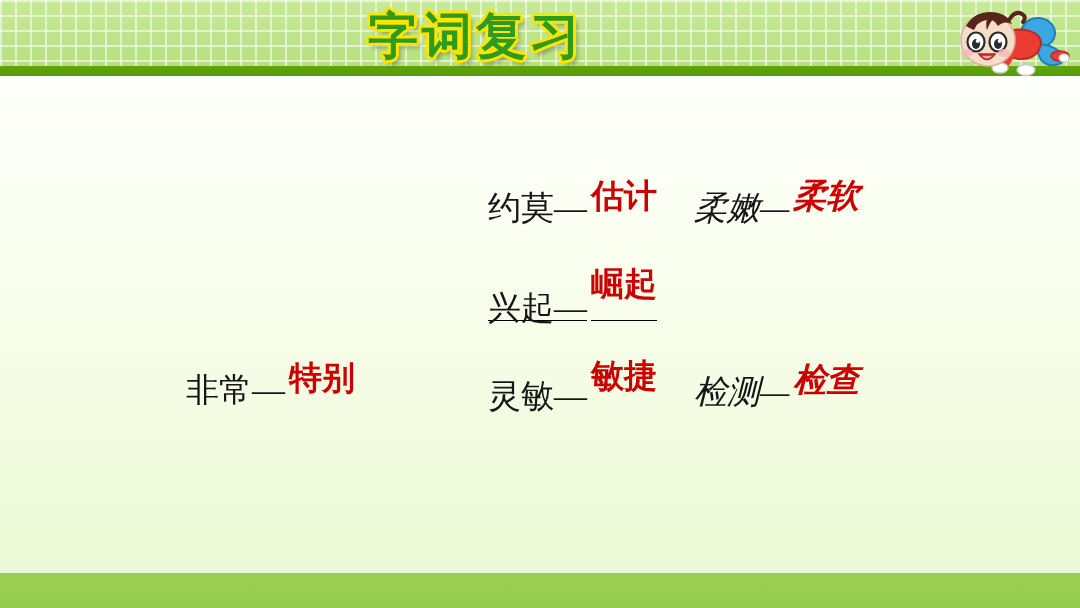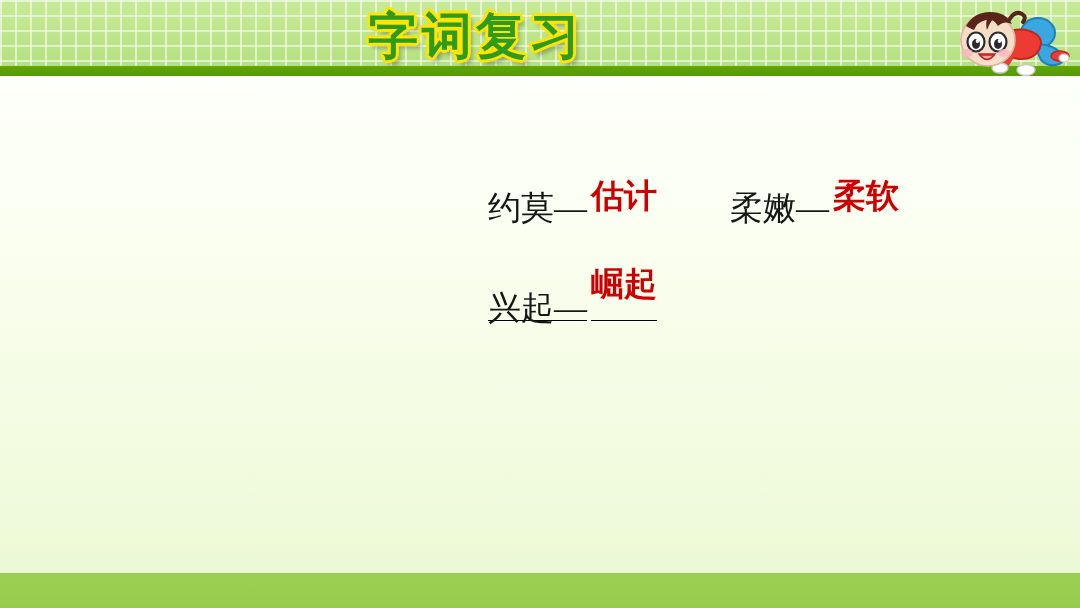--- a/index.html
+++ b/index.html
@@ -109,21 +109,21 @@
     margin-left: 4px;
     position: relative;
   }
   .cell.lift-sm .answer { top: -12px; }
   .cell.lift-md .answer { top: -20px; }
   .cell.lift-lg .answer { top: -24px; }
 
   
   .col1 { left: 186px; }
   .col2 { left: 440px; margin-left: 48px; }
-  .col3 { left: 730px; }
+  .col3 { left: 694px; font-style: italic; }
 
   
   .row2 .col1 { top: 6px; }
   .row2 .col2 { top: 12px; text-decoration: underline; }
   .row2 .col3 { top: 8px; }
   .row3 .col1 { top: 6px; }
   .row3 .col2 { top: 12px; }
   .row3 .col3 { top: 8px; }
 
   
@@ -197,18 +197,29 @@
         <span class="prompt">柔嫩—</span><span class="answer">柔软</span>
       </div>
     </div>
 
     <div class="row row2">
       <div class="cell col2 lift-lg">
         <span class="prompt">兴起—</span><span class="answer">崛起</span>
       </div>
     </div>
 
+    <div class="row row3">
+      <div class="cell col1 lift-sm">
+        <span class="prompt">非常—</span><span class="answer">特别</span>
+      </div>
+      <div class="cell col2 lift-md">
+        <span class="prompt">灵敏—</span><span class="answer">敏捷</span>
+      </div>
+      <div class="cell col3 lift-sm">
+        <span class="prompt">检测—</span><span class="answer">检查</span>
+      </div>
+    </div>
 
   </div>
 
   <div class="footer-bar"></div>
 
 </div>
 
 </body></html>

